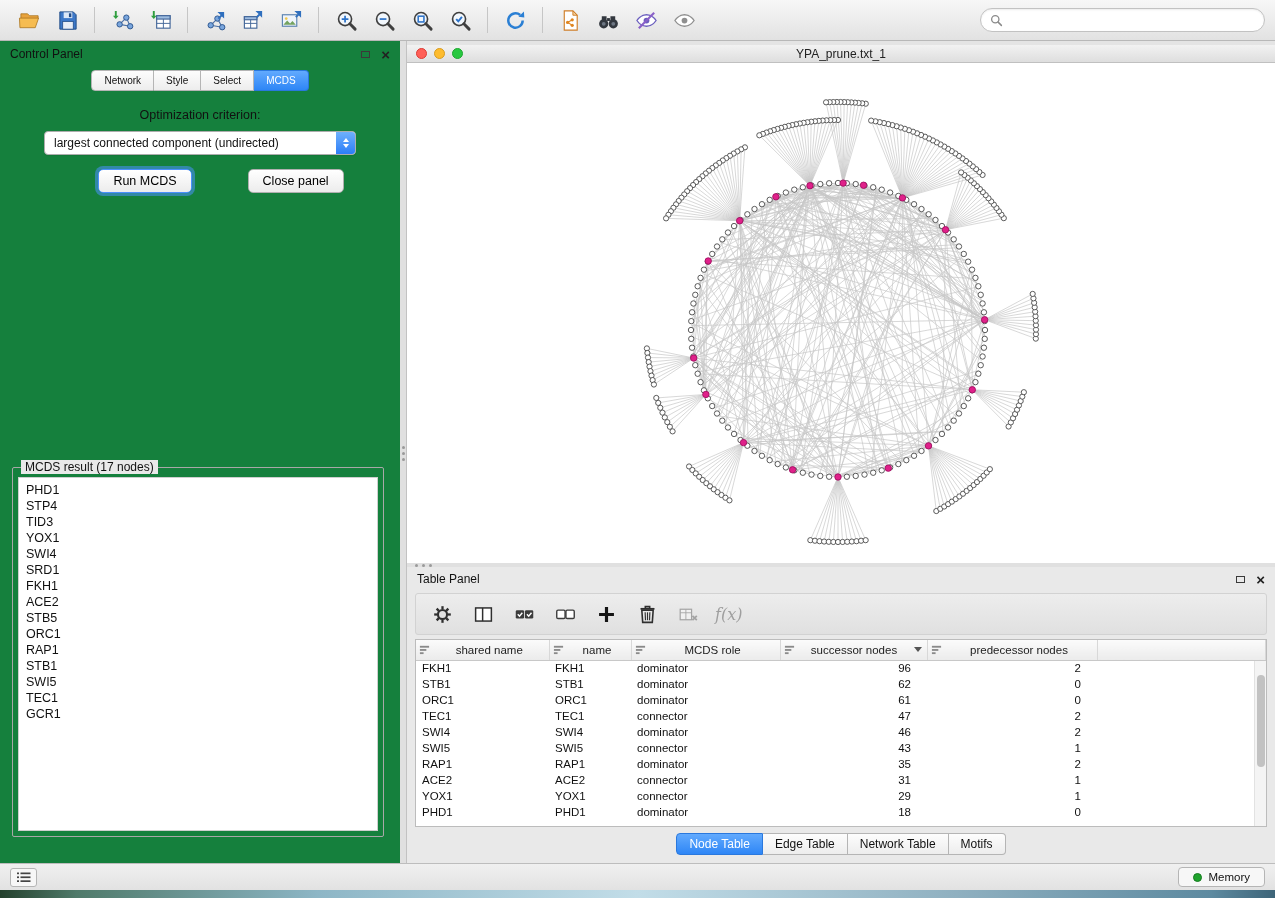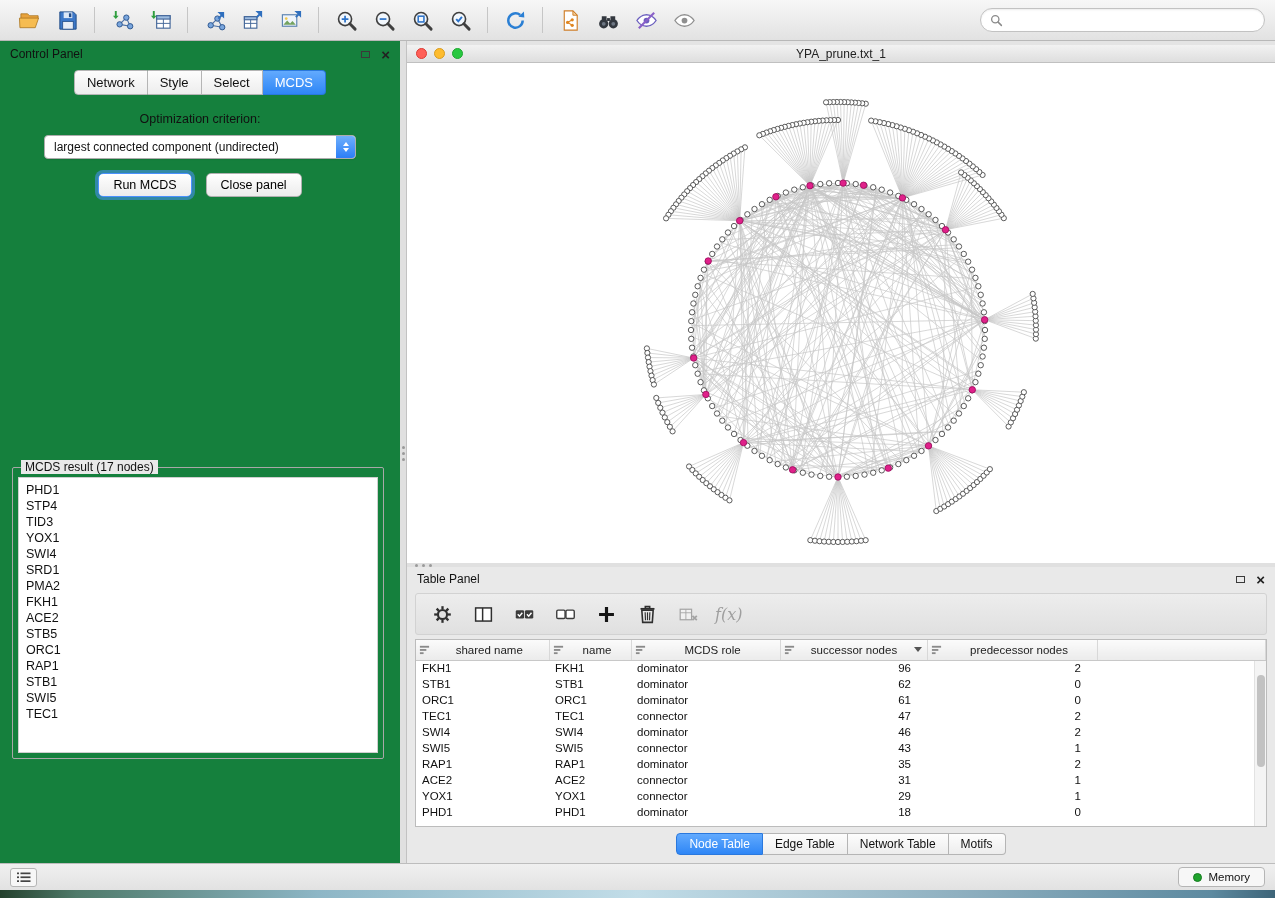--- a/index.html
+++ b/index.html
@@ -19,39 +19,39 @@
   .search-box svg { width:13px; height:13px; margin-right:6px; flex:none; }
   .search-input { border:none; outline:none; flex:1; font-size:12px; background:transparent; }
 
   
   .control-panel { position:absolute; left:0; top:41px; width:400px; height:822px; background:#15803d; }
   .cp-head { height:26px; display:flex; align-items:center; padding:0 10px; font-size:12px; }
   .win-icons { margin-left:auto; display:flex; gap:11px; align-items:center; }
   .win-restore { width:9px; height:7px; border:1.5px solid #3a3a3a; display:inline-block; }
   .win-close { font-size:15px; font-weight:bold; color:#222; line-height:1; }
   .cp-tabs { display:flex; justify-content:center; margin-top:3px; }
-  .tab { font-size:13px; padding:4px 12px; background:linear-gradient(#fdfdfd,#ededed);
+  .tab { font-size:10px; padding:4px 12px; background:linear-gradient(#fdfdfd,#ededed);
          border:1px solid #b5b5b5; border-left:none; }
   .tab:first-child { border-left:1px solid #b5b5b5; border-radius:4px 0 0 4px; }
   .tab:last-child { border-radius:0 4px 4px 0; }
   .tab.active { background:linear-gradient(#62aafe,#2e86f6); color:#fff; border-color:#2a78dd; }
   .opt-label { text-align:center; font-size:12.5px; margin-top:17px; }
   .combo { position:relative; margin:9px auto 0; width:312px; height:24px; background:#fff;
            border:1px solid #adadad; border-radius:4px; font-size:12px; display:flex; align-items:center;
            padding-left:9px; box-shadow:0 1px 1px rgba(0,0,0,.08); }
   .combo-btn { position:absolute; right:0; top:0; width:19px; height:22px; border-radius:0 3px 3px 0;
                background:linear-gradient(#6fb0fc,#2c7ef8); display:flex; flex-direction:column;
                align-items:center; justify-content:center; gap:2px; }
   .arr-up { width:0; height:0; border-left:3.5px solid transparent; border-right:3.5px solid transparent; border-bottom:4px solid #fff; }
   .arr-down { width:0; height:0; border-left:3.5px solid transparent; border-right:3.5px solid transparent; border-top:4px solid #fff; }
   .btn-row { display:flex; justify-content:center; gap:14px; margin-top:14px; }
   .btn { font-size:12.5px; padding:4px 14px; background:linear-gradient(#ffffff,#ececec);
-         border:1px solid #b0b0b0; border-radius:5px; }
+         border:1px solid #b0b0b0; border-radius:5px;margin-left:42px; }
   .btn.focused { box-shadow:0 0 0 3px rgba(74,144,253,.55); border-color:#4a90fd; }
-  .groupbox { position:absolute; left:12px; top:426px; width:372px; height:292px; border:1px solid #a8a8a8; border-radius:2px; }
+  .groupbox { position:absolute; left:12px; top:426px; width:372px; height:370px; border:1px solid #a8a8a8; border-radius:2px; }
   .legend { position:absolute; top:-8px; left:8px; background:#e9e9e9; padding:0 4px; font-size:12px; }
   .listbox { position:absolute; left:5px; right:5px; top:9px; bottom:5px; background:#fff;
              border:1px solid #cfcfcf; overflow:hidden; padding-top:4px; }
   .mcds-item { font-size:12.5px; height:16px; line-height:16px; padding-left:7px; }
 
   
   .vsplit { position:absolute; left:400px; top:41px; width:7px; height:822px; background:#e0e0e0; border-right:1px solid #c2c2c2; }
   .hdot { width:3px; height:3px; border-radius:50%; background:#9a9a9a; margin:3px auto 0; }
   .vsplit .dots { margin-top:405px; }
   .hsplit { position:absolute; left:407px; top:563px; right:0; height:4px; background:#e0e0e0; }
@@ -296,29 +296,29 @@
     </div>
     <div class="groupbox">
       <span class="legend">MCDS result (17 nodes)</span>
       <div class="listbox" id="mcds-list">
           <div class="mcds-item">PHD1</div>
           <div class="mcds-item">STP4</div>
           <div class="mcds-item">TID3</div>
           <div class="mcds-item">YOX1</div>
           <div class="mcds-item">SWI4</div>
           <div class="mcds-item">SRD1</div>
-          <div class="mcds-item">PMA2</div>
           <div class="mcds-item">FKH1</div>
           <div class="mcds-item">ACE2</div>
           <div class="mcds-item">STB5</div>
           <div class="mcds-item">ORC1</div>
           <div class="mcds-item">RAP1</div>
           <div class="mcds-item">STB1</div>
           <div class="mcds-item">SWI5</div>
           <div class="mcds-item">TEC1</div>
+          <div class="mcds-item">GCR1</div>
         </div>
     </div>
   </div>
 
   <div class="vsplit">
     <div class="dots">
         <div class="hdot"></div>
         <div class="hdot"></div>
         <div class="hdot"></div>
       </div>

